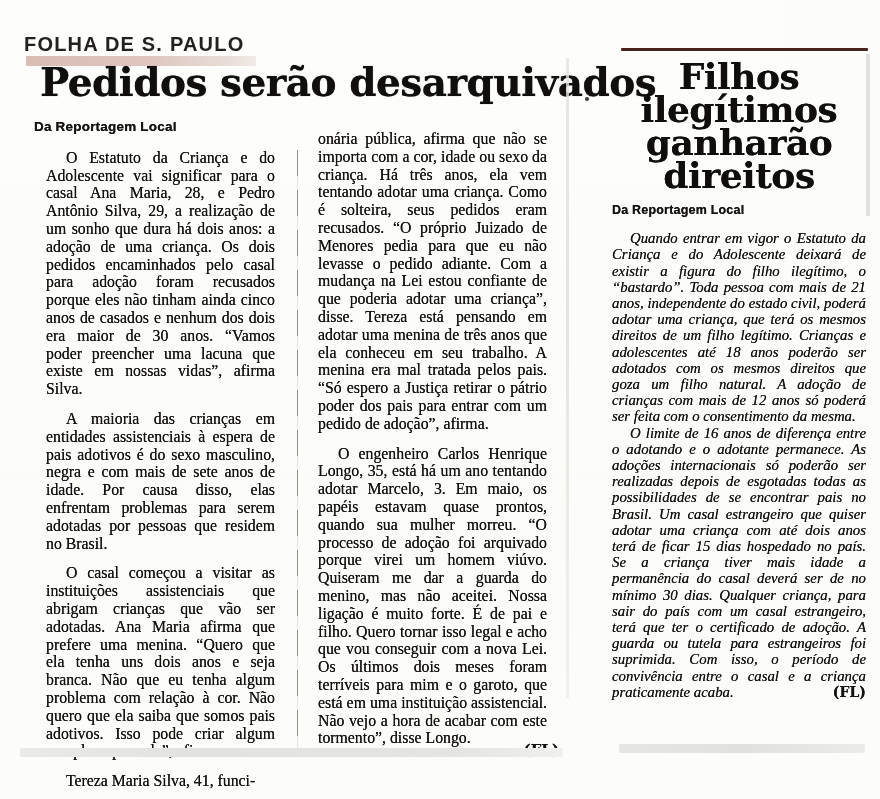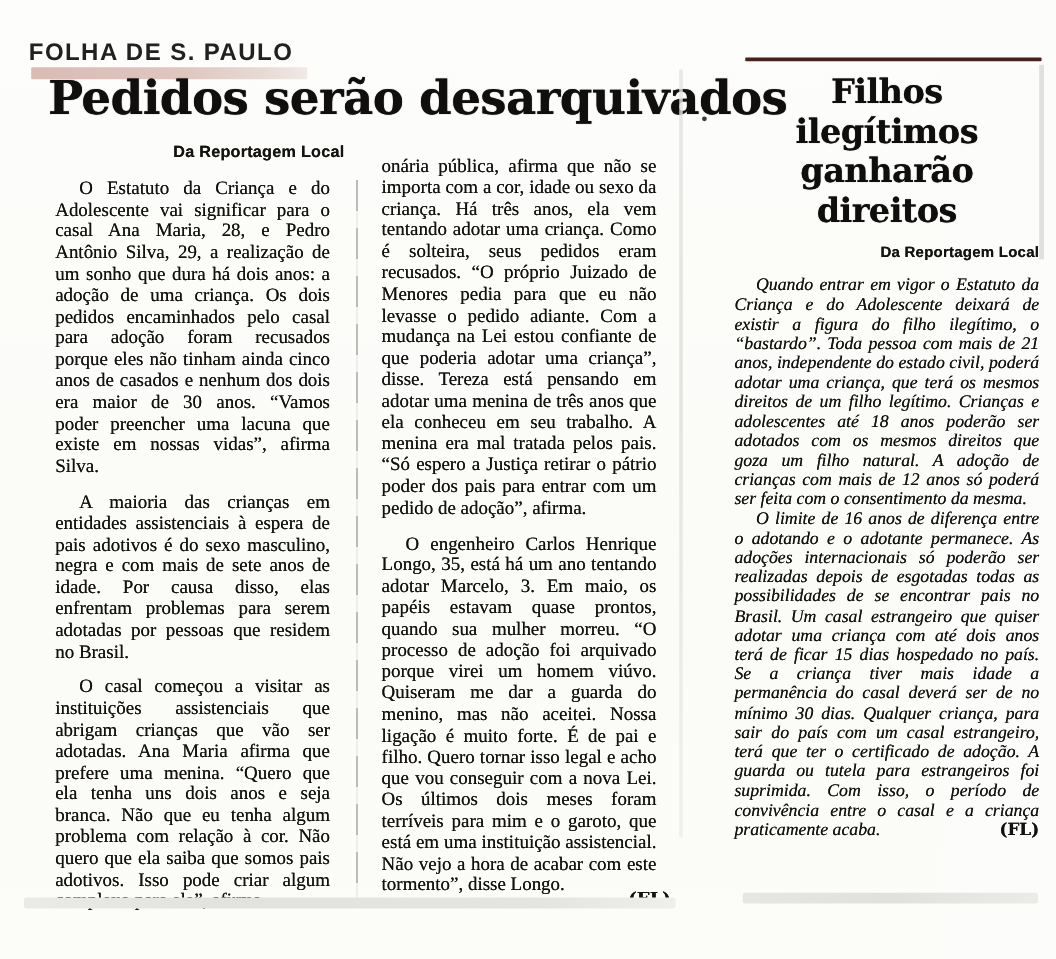--- a/index.html
+++ b/index.html
@@ -80,21 +80,21 @@
     width: 4px; height: 4px;
     background: #3c3a38;
     border-radius: 50%;
   }
 
   
   .byline {
     font-family: "Liberation Sans", sans-serif;
     font-weight: 700;
     font-size: 13.5px;
-    text-align: right;
+    text-align: left;
     letter-spacing: 0.2px;
     color: #15130f;
     margin: 0 0 13px 0;
   }
   .col {
     position: absolute;
     top: 118px;
     width: 253px;
     text-align: justify;
     font-size: 15.8px;
@@ -115,21 +115,21 @@
     font-size: 14.8px;
     line-height: 16.2px;
     color: #14120f;
     text-shadow: 0 0 0.35px rgba(20,18,15,0.9);
   }
   .side-headline {
     margin: 0 0 10px 0;
     text-align: center;
     font-family: "DejaVu Serif", serif;
     font-weight: 700;
-    font-size: 28px;
+    font-size: 36px;
     line-height: 33px;
     letter-spacing: -0.5px;
     color: #0f0e0d;
     text-shadow: 0 0 0.6px rgba(15,14,13,0.85);
   }
   .side .byline { font-size: 12.5px; margin-bottom: 12px; }
   .side p { margin: 0; font-style: italic; }
   .side p.indent { text-indent: 18px; }
 
   .fl-row-main { text-align: right; margin-top: -17.8px; }
@@ -178,20 +178,21 @@
   <div class="dateline-bar artifact"></div>
 
   <h1 class="main-headline">Pedidos serão desarquivados</h1>
   <div class="headline-dot artifact"></div>
 
   <section class="col col1">
     <div class="byline">Da Reportagem Local</div>
     <p class="indent">O Estatuto da Criança e do Adolescente vai significar para o casal Ana Maria, 28, e Pedro Antônio Silva, 29, a realização de um sonho que dura há dois anos: a adoção de uma criança. Os dois pedidos encaminhados pelo casal para adoção foram recusados porque eles não tinham ainda cinco anos de casados e nenhum dos dois era maior de 30 anos. “Vamos poder preencher uma lacuna que existe em nossas vidas”, afirma Silva.</p>
     <p class="indent">A maioria das crianças em entidades assistenciais à espera de pais adotivos é do sexo masculino, negra e com mais de sete anos de idade. Por causa disso, elas enfrentam problemas para serem adotadas por pessoas que residem no Brasil.</p>
     <p class="indent">O casal começou a visitar as instituições assistenciais que abrigam crianças que vão ser adotadas. Ana Maria afirma que prefere uma menina. “Quero que ela tenha uns dois anos e seja branca. Não que eu tenha algum problema com relação à cor. Não quero que ela saiba que somos pais adotivos. Isso pode criar algum complexo para ela”, afirma.</p>
+    <p class="indent">Tereza Maria Silva, 41, funci-</p>
   </section>
 
   <section class="col col2">
     <p>onária pública, afirma que não se importa com a cor, idade ou sexo da criança. Há três anos, ela vem tentando adotar uma criança. Como é solteira, seus pedidos eram recusados. “O próprio Juizado de Menores pedia para que eu não levasse o pedido adiante. Com a mudança na Lei estou confiante de que poderia adotar uma criança”, disse. Tereza está pensando em adotar uma menina de três anos que ela conheceu em seu trabalho. A menina era mal tratada pelos pais. “Só espero a Justiça retirar o pátrio poder dos pais para entrar com um pedido de adoção”, afirma.</p>
     <p class="indent">O engenheiro Carlos Henrique Longo, 35, está há um ano tentando adotar Marcelo, 3. Em maio, os papéis estavam quase prontos, quando sua mulher morreu. “O processo de adoção foi arquivado porque virei um homem viúvo. Quiseram me dar a guarda do menino, mas não aceitei. Nossa ligação é muito forte. É de pai e filho. Quero tornar isso legal e acho que vou conseguir com a nova Lei. Os últimos dois meses foram terríveis para mim e o garoto, que está em uma instituição assistencial. Não vejo a hora de acabar com este tormento”, disse Longo.</p>
     <div class="fl-row-main">
       <span class="fl">(FL)</span>
     </div>
   </section>
 

